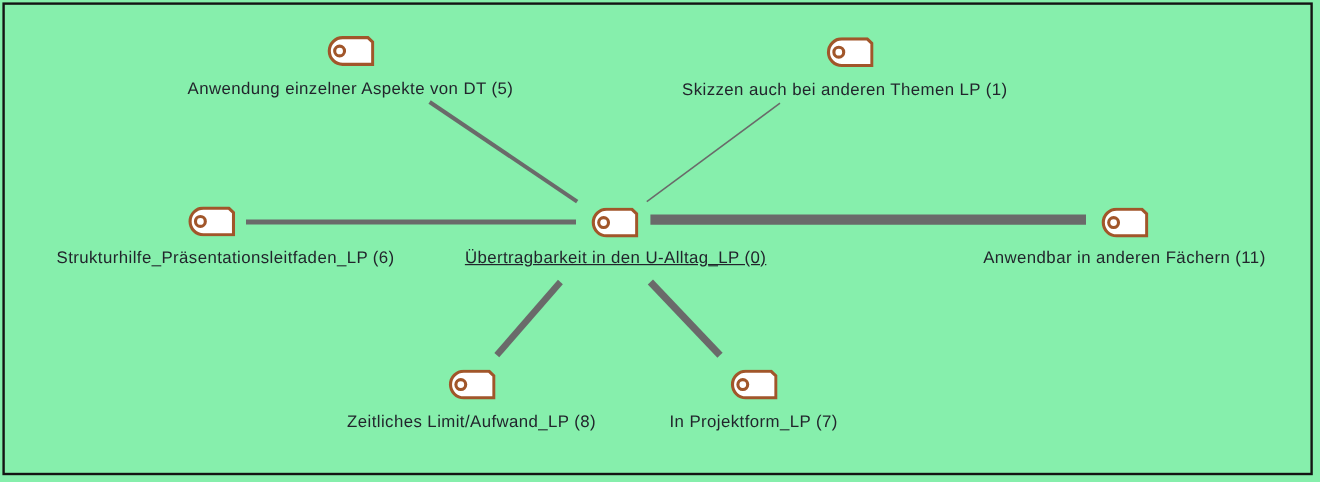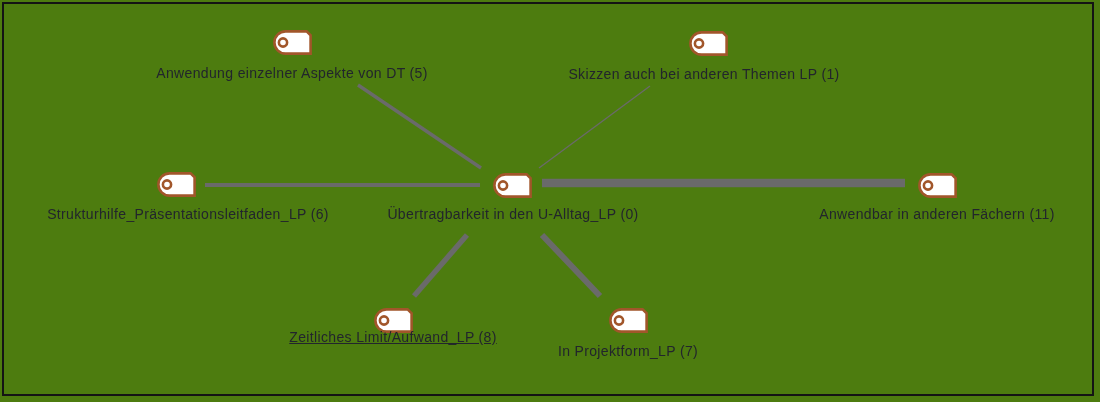--- a/index.html
+++ b/index.html
@@ -5,21 +5,21 @@
   html, body {
     margin: 0;
     padding: 0;
     background: #ffffff;
     font-family: "Liberation Sans", "DejaVu Sans", sans-serif;
   }
   .stage {
     position: relative;
     width: 1100px;
     height: 402px;
-    background: #4d7c0f;
+    background: #86efac;
     overflow: hidden;
   }
   .frame {
     position: absolute;
     left: 2px; top: 2px;
     width: 1092px; height: 394px;
     border: 2px solid #141414;
     pointer-events: none;
     box-sizing: border-box;
   }
@@ -68,31 +68,31 @@
       <div class="node-label" style="left: 704px; top: 66px; color: rgb(34, 37, 44);">Skizzen auch bei anderen Themen LP (1)</div>
       <div class="node-icon" style="left: 156px; top: 172px;"><svg width="40" height="25" viewBox="0 0 40 25" xmlns="http://www.w3.org/2000/svg">
           <path d="M 13.5 1.4 H 34.6 L 38.6 5.2 V 23.6 H 13.5 A 11.1 11.1 0 0 1 13.5 1.4 Z" fill="#FFFFFF" stroke="#A1562A" stroke-width="2.6" stroke-linejoin="miter"></path>
           <circle cx="11" cy="12.5" r="4.1" fill="#FFFFFF" stroke="#A1562A" stroke-width="2.6"></circle>
         </svg></div>
       <div class="node-label" style="left: 188px; top: 206px; color: rgb(34, 37, 44);">Strukturhilfe_Präsentationsleitfaden_LP (6)</div>
       <div class="node-icon" style="left: 492px; top: 173px;"><svg width="40" height="25" viewBox="0 0 40 25" xmlns="http://www.w3.org/2000/svg">
           <path d="M 13.5 1.4 H 34.6 L 38.6 5.2 V 23.6 H 13.5 A 11.1 11.1 0 0 1 13.5 1.4 Z" fill="#FFFFFF" stroke="#A1562A" stroke-width="2.6" stroke-linejoin="miter"></path>
           <circle cx="11" cy="12.5" r="4.1" fill="#FFFFFF" stroke="#A1562A" stroke-width="2.6"></circle>
         </svg></div>
-      <div class="node-label" style="left: 513px; top: 206px; color: rgb(34, 37, 44);">Übertragbarkeit in den U-Alltag_LP (0)</div>
+      <div class="node-label" style="left: 513px; top: 206px; color: rgb(34, 37, 44); text-decoration: underline;">Übertragbarkeit in den U-Alltag_LP (0)</div>
       <div class="node-icon" style="left: 917px; top: 173px;"><svg width="40" height="25" viewBox="0 0 40 25" xmlns="http://www.w3.org/2000/svg">
           <path d="M 13.5 1.4 H 34.6 L 38.6 5.2 V 23.6 H 13.5 A 11.1 11.1 0 0 1 13.5 1.4 Z" fill="#FFFFFF" stroke="#A1562A" stroke-width="2.6" stroke-linejoin="miter"></path>
           <circle cx="11" cy="12.5" r="4.1" fill="#FFFFFF" stroke="#A1562A" stroke-width="2.6"></circle>
         </svg></div>
       <div class="node-label" style="left: 937px; top: 206px; color: rgb(34, 37, 44);">Anwendbar in anderen Fächern (11)</div>
       <div class="node-icon" style="left: 373px; top: 308px;"><svg width="40" height="25" viewBox="0 0 40 25" xmlns="http://www.w3.org/2000/svg">
           <path d="M 13.5 1.4 H 34.6 L 38.6 5.2 V 23.6 H 13.5 A 11.1 11.1 0 0 1 13.5 1.4 Z" fill="#FFFFFF" stroke="#A1562A" stroke-width="2.6" stroke-linejoin="miter"></path>
           <circle cx="11" cy="12.5" r="4.1" fill="#FFFFFF" stroke="#A1562A" stroke-width="2.6"></circle>
         </svg></div>
-      <div class="node-label" style="left: 393px; top: 329px; color: rgb(34, 37, 44); text-decoration: underline;">Zeitliches Limit/Aufwand_LP (8)</div>
+      <div class="node-label" style="left: 393px; top: 343px; color: rgb(34, 37, 44);">Zeitliches Limit/Aufwand_LP (8)</div>
       <div class="node-icon" style="left: 608px; top: 308px;"><svg width="40" height="25" viewBox="0 0 40 25" xmlns="http://www.w3.org/2000/svg">
           <path d="M 13.5 1.4 H 34.6 L 38.6 5.2 V 23.6 H 13.5 A 11.1 11.1 0 0 1 13.5 1.4 Z" fill="#FFFFFF" stroke="#A1562A" stroke-width="2.6" stroke-linejoin="miter"></path>
           <circle cx="11" cy="12.5" r="4.1" fill="#FFFFFF" stroke="#A1562A" stroke-width="2.6"></circle>
         </svg></div>
       <div class="node-label" style="left: 628px; top: 343px; color: rgb(34, 37, 44);">In Projektform_LP (7)</div>
     </div>
   <div class="frame"></div>
 </div>
 
 </body></html>

